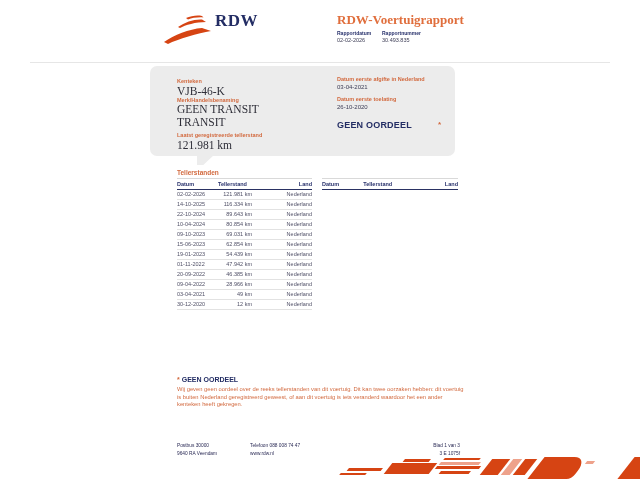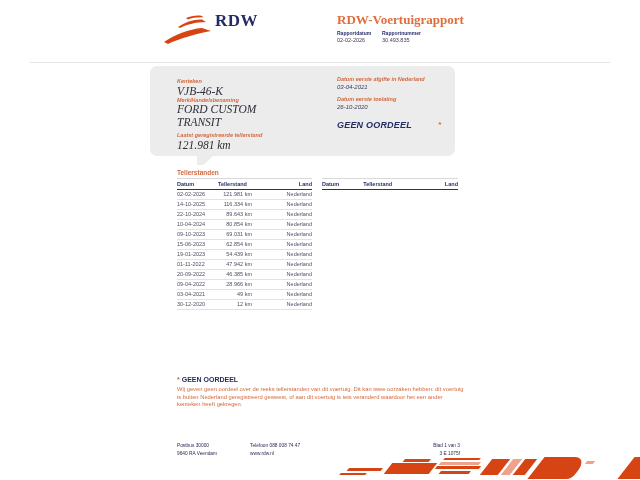--- a/index.html
+++ b/index.html
@@ -10,21 +10,21 @@
   .abs{position:absolute;}
   
   .logo-text{left:215px;top:11px;font-family:"Liberation Serif",serif;font-weight:bold;
     font-size:17px;color:#232d64;letter-spacing:.5px;}
   .doc-title{left:337px;top:12px;font-family:"Liberation Serif",serif;font-weight:bold;
     font-size:13px;color:#e06e3c;}
   .hlabel{font-size:5px;font-weight:bold;color:#27306b;}
   .hvalue{font-size:5.5px;color:#3c3c55;}
   .divider{left:30px;top:62px;width:580px;height:1px;background:#e6e6e6;}
   
-  .card{left:150px;top:66px;width:305px;height:90px;background:#ececec;border-radius:7px;font-style:italic;}
+  .card{left:150px;top:66px;width:305px;height:90px;background:#ececec;border-radius:7px;}
   .card-tail{left:197px;top:154px;width:18px;height:11px;background:#ececec;
     clip-path:polygon(0 0,100% 0,35% 100%,0 100%);}
   .clabel{position:absolute;font-size:5.5px;font-weight:bold;color:#d2693e;}
   .cbig{position:absolute;font-family:"Liberation Serif",serif;font-size:11.5px;color:#2e2e38;}
   .csmall{position:absolute;font-size:6px;color:#3c3c55;}
   .verdict{position:absolute;font-size:9px;font-weight:bold;color:#232d64;letter-spacing:.2px;}
   .verdict-mark{position:absolute;font-size:8px;font-weight:bold;color:#d2693e;}
   
   .tbl-title{left:177px;top:169px;font-size:6.5px;font-weight:bold;color:#d2693e;}
   table.odo{position:absolute;border-collapse:collapse;table-layout:fixed;}
@@ -65,21 +65,21 @@
   <div class="abs hlabel" style="left:337px;top:30px;">Rapportdatum</div>
   <div class="abs hlabel" style="left:382px;top:30px;">Rapportnummer</div>
   <div class="abs hvalue" style="left:337px;top:37px;">02-02-2026</div>
   <div class="abs hvalue" style="left:382px;top:37px;">30.493.835</div>
   <div class="abs divider"></div>
 
   <div class="abs card">
     <div class="clabel" style="left:27px;top:12px;">Kenteken</div>
     <div class="cbig" style="left:27px;top:19px;">VJB-46-K</div>
     <div class="clabel" style="left:27px;top:31px;">Merk/Handelsbenaming</div>
-    <div class="cbig" style="left:27px;top:37px;">FORD CUSTOM</div>
+    <div class="cbig" style="left:27px;top:37px;">GEEN TRANSIT</div>
     <div class="cbig" style="left:27px;top:50px;">TRANSIT</div>
     <div class="clabel" style="left:27px;top:66px;">Laatst geregistreerde tellerstand</div>
     <div class="cbig" style="left:27px;top:73px;">121.981 km</div>
 
     <div class="clabel" style="left:187px;top:10px;">Datum eerste afgifte in Nederland</div>
     <div class="csmall" style="left:187px;top:18px;">03-04-2021</div>
     <div class="clabel" style="left:187px;top:30px;">Datum eerste toelating</div>
     <div class="csmall" style="left:187px;top:38px;">26-10-2020</div>
     <div class="verdict" style="left:187px;top:54px;">GEEN OORDEEL</div>
     <div class="verdict-mark" style="left:288px;top:54px;">*</div>

